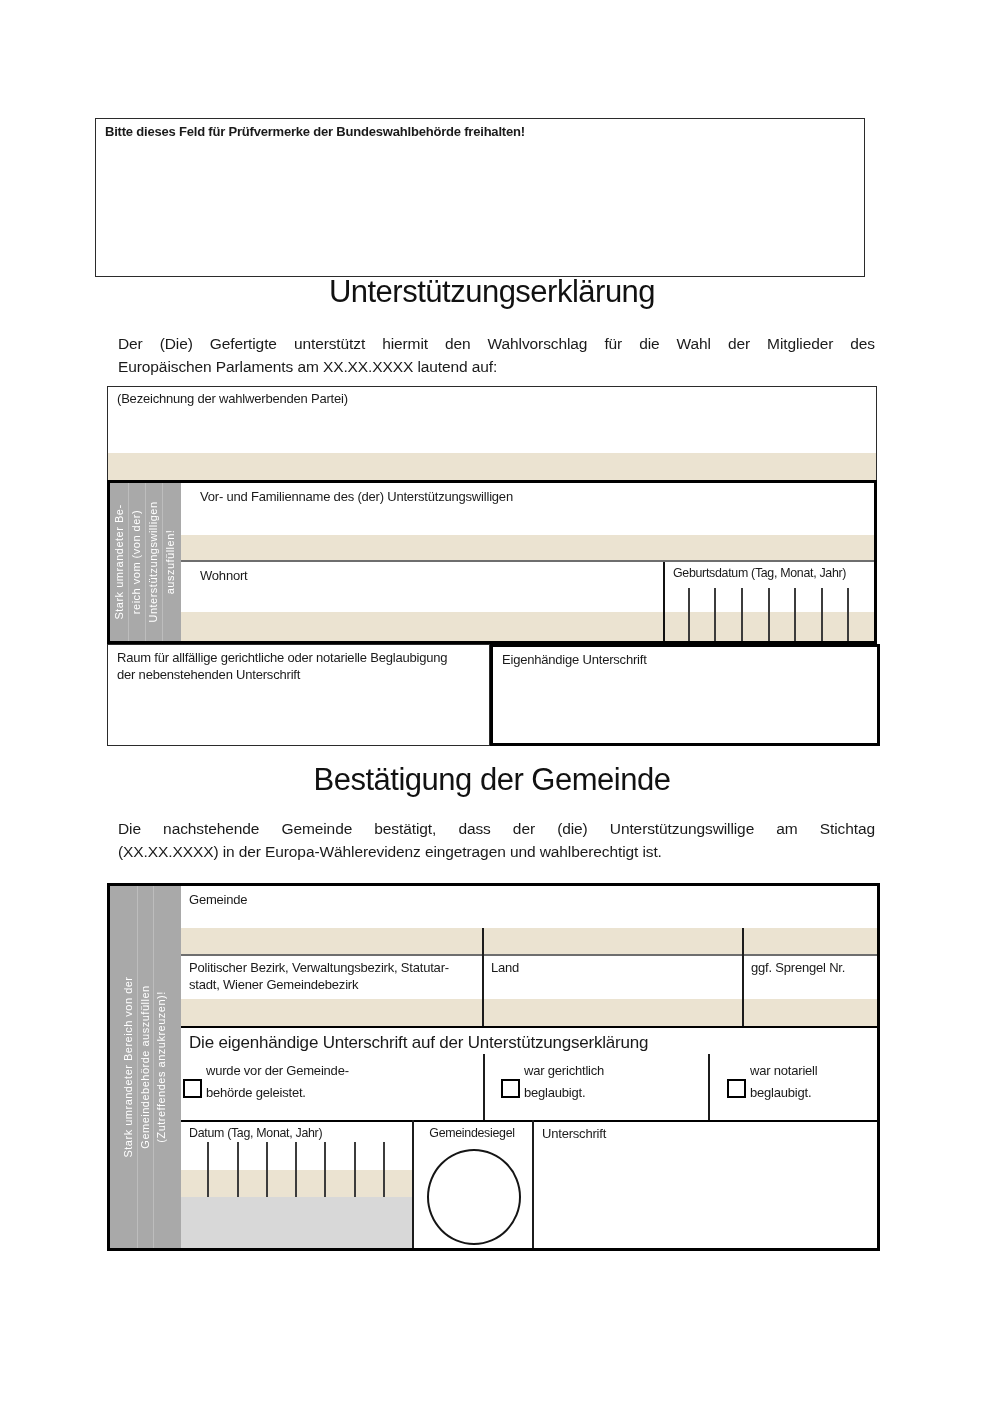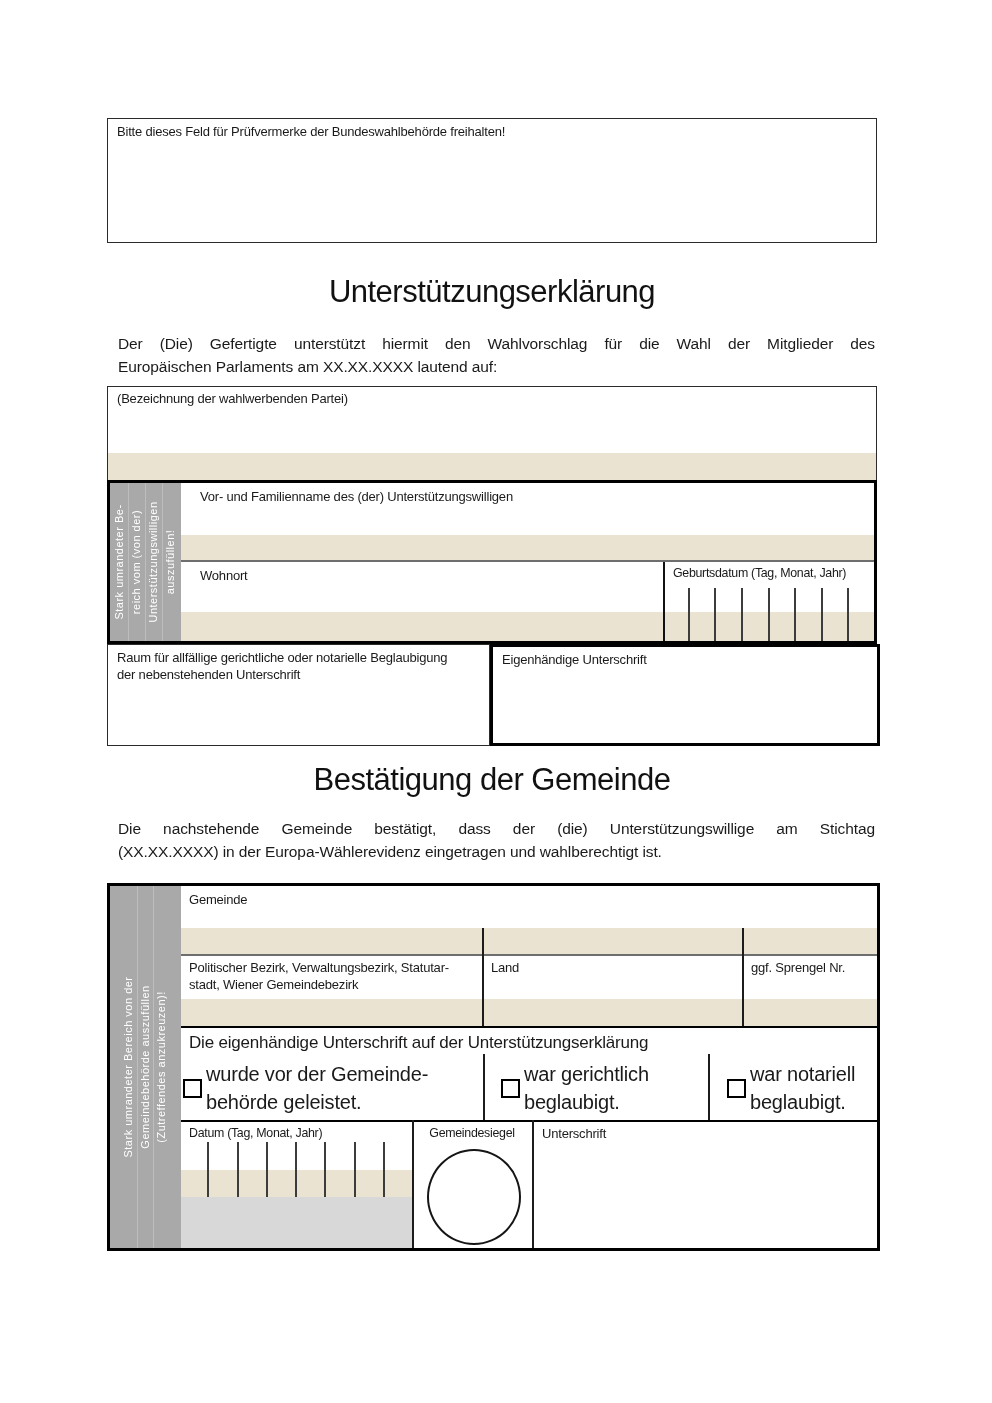--- a/index.html
+++ b/index.html
@@ -21,31 +21,31 @@
   .rot .sline{color:#fff;font-size:11px;letter-spacing:0.5px;line-height:1.45;
        width:100%;text-align:center;border-bottom:1px solid #bdbdbd;}
   .rot .sline:last-child{border-bottom:none;}
   .hline{background:#6e6e6e;height:2px;}
   .hline-dark{background:#000;height:2px;}
   .vline{background:#1c1c1c;width:2px;}
   .cells{display:flex;}
   .cells i{flex:1;border-right:2px solid #3c3c3c;}
   .cells i:last-child{border-right:none;}
   .chk{width:15px;height:15px;border:2.5px solid #000;background:#fff;box-sizing:content-box;}
-  .opt{font-size:20px;line-height:28px;letter-spacing:-0.2px;white-space:pre-line;}
+  .opt{font-size:13px;line-height:22px;letter-spacing:-0.2px;white-space:pre-line;}
   .hdr{font-size:17px;letter-spacing:-0.2px;}
   .circle{border:2px solid #151515;border-radius:50%;background:#fff;}
   .sm{font-size:12.4px;letter-spacing:-0.3px;}
 </style>
 </head>
 <body>
 
 <div class="page">
 
-  <div class="abs box-thin" style="left:107px;top:118px;width:770px;height:125px;">
+  <div class="abs box-thin" style="left:95px;top:118px;width:770px;height:159px;font-weight:bold;">
     <div class="lbl" style="padding:5px 9px;">Bitte dieses Feld für Prüfvermerke der Bundeswahlbehörde freihalten!</div>
   </div>
 
   <div class="abs title" style="top:274px;">Unterstützungserklärung</div>
   <div class="abs para" style="top:312px;margin-top:20px;">
     <div class="just">Der (Die) Gefertigte unterstützt hiermit den Wahlvorschlag für die Wahl der Mitglieder des</div>
     <div>Europäischen Parlaments am XX.XX.XXXX lautend auf:</div>
   </div>
 
   <div class="abs box-thin" style="left:107px;top:386px;width:770px;height:94px;border-bottom:none;">

